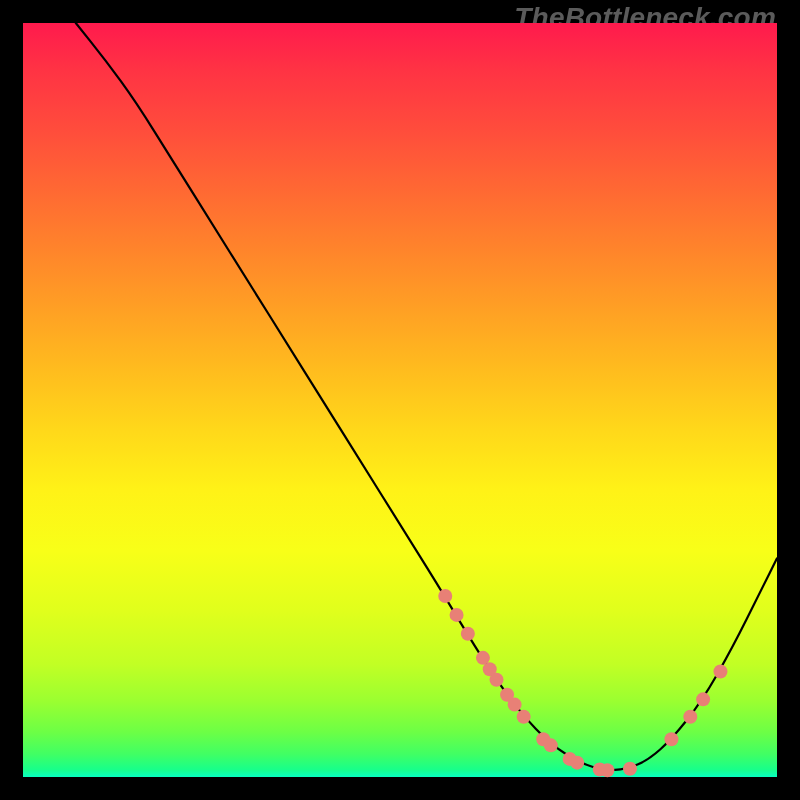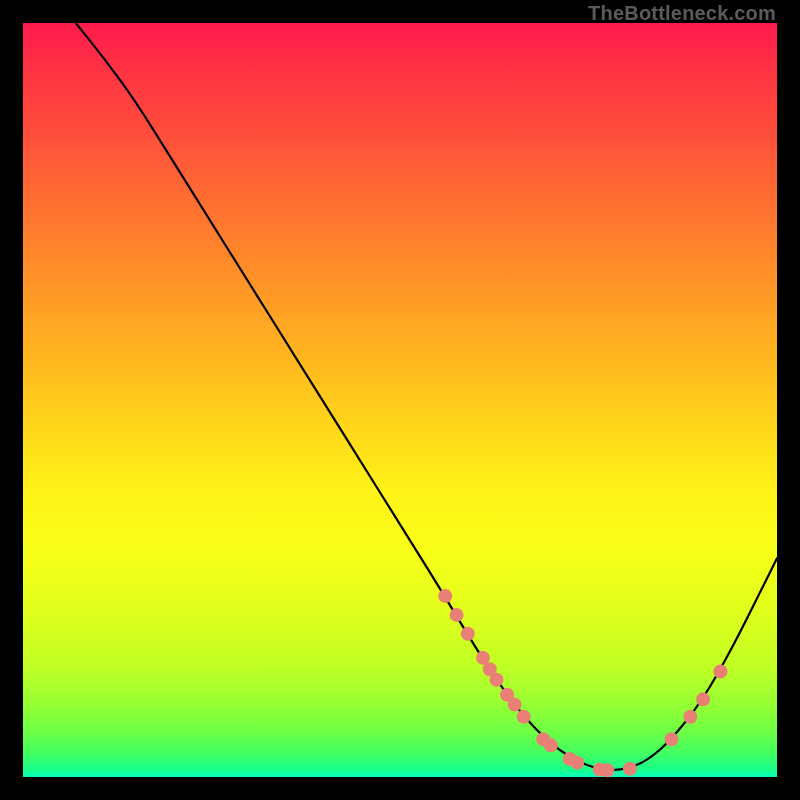--- a/index.html
+++ b/index.html
@@ -40,25 +40,26 @@
       #6dff45 94%,
       #40ff64 97%,
       #18ff8a 99%,
       #08ffc1 100%
     );
   }
   .watermark {
     position: absolute;
     top: 2px;
     right: 24px;
-    font-size: 20px;
+    font-size: 28px;
     font-weight: 600;
     color: #5b5b5b;
     letter-spacing: 0.2px;
     text-align: right;
+    font-style: italic;
   }
   svg.curve {
     position: absolute;
     left: 0;
     top: 0;
     width: 754px;
     height: 754px;
     overflow: visible;
   }
   .curve-path {

